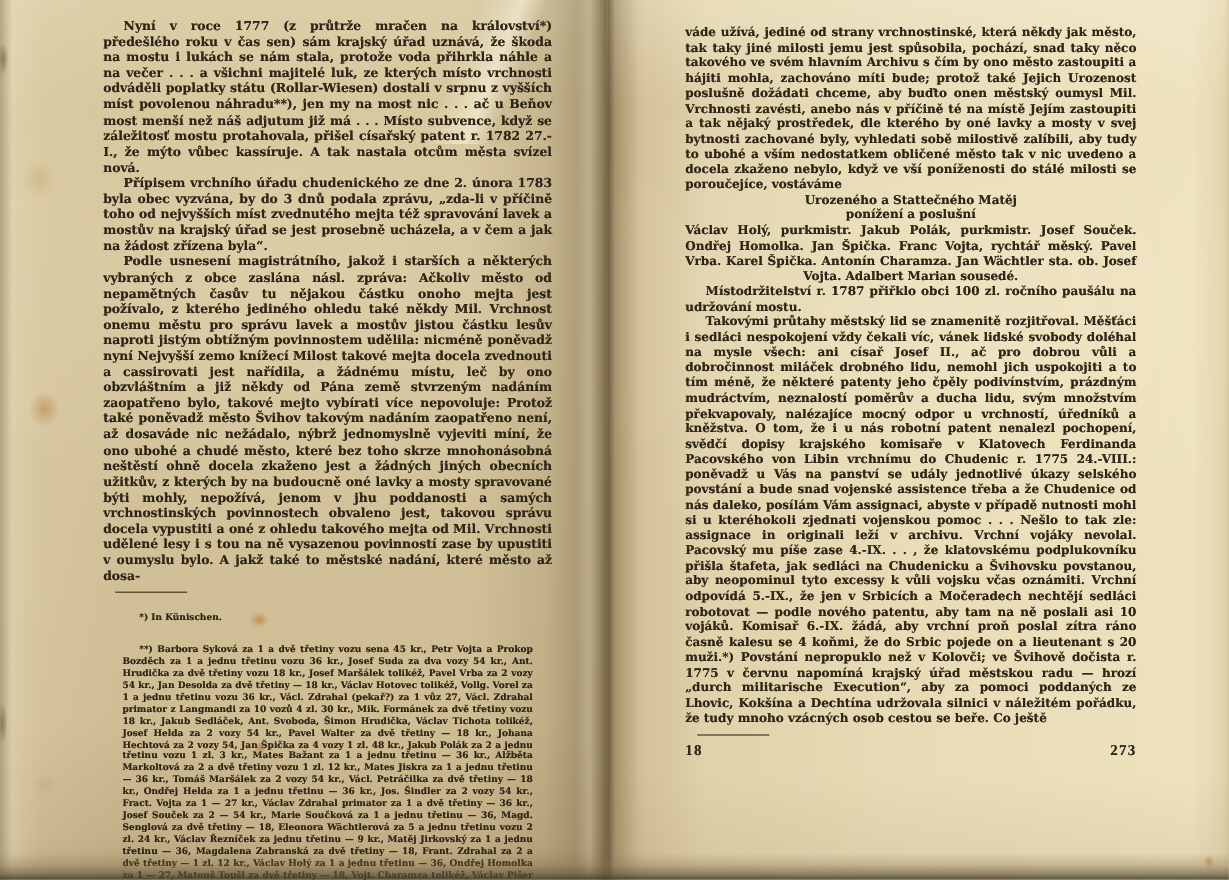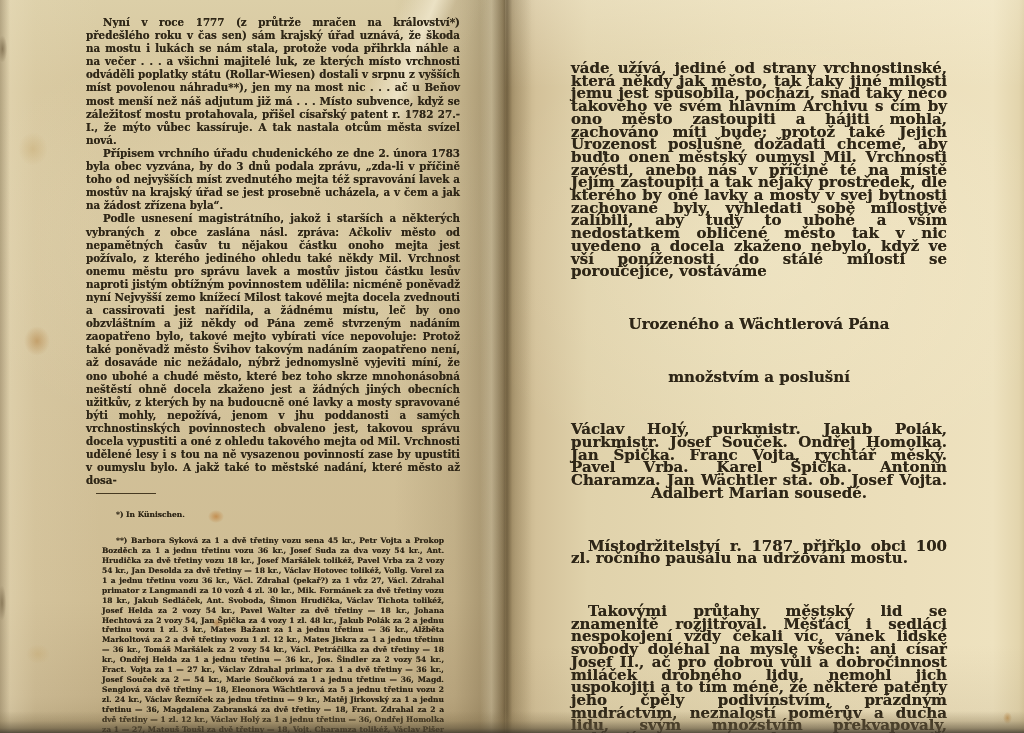--- a/index.html
+++ b/index.html
@@ -59,29 +59,29 @@
   .stain{position:absolute;border-radius:50%;pointer-events:none;}
 
   
   .txt{
     color:#2e2617;font-weight:700;
     text-shadow:0 0 0.5px rgba(46,38,23,0.65);
   }
   .main-col-left{position:absolute;left:86px;top:16px;width:374px;}
   .main-col-right{position:absolute;left:66px;top:22px;width:376px;}
   .main-text p{margin:0;text-align:justify;font-size:10.3px;line-height:13.1px;}
-  .page-right .main-text p{font-size:15px;line-height:12.7px;margin-top:40px;}
+  .page-right .main-text p{font-size:10px;line-height:12.7px;}
   .ind{text-indent:17px;}
   .heading{text-align:center !important;text-indent:0;}
   .names{text-align:justify;text-align-last:center;}
   .fnrule{width:60px;border:none;border-top:1.3px solid #463922;margin:6px 0 3px 10px;}
   .footnotes p{margin:16px;text-align:justify;font-size:7.5px;line-height:9.9px;}
   .fn-hang{text-indent:14px;}
   .pagenum{font-size:12.5px;letter-spacing:1px;margin-top:6px;}
-  .numrow{display:flex;justify-content:space-between;align-items:baseline;margin-top:5px;}
+  .numrow{display:flex;justify-content:space-between;align-items:baseline;margin-top:5px;font-family:Liberation Serif, serif;}
   .numrow .pagenum{margin-top:0;}
 </style>
 </head>
 <body>
 
 <div class="spread">
 
   <div class="page page-left">
     <div class="crease"></div>
     <div class="main-col-left txt">
@@ -104,22 +104,22 @@
     <div class="stain" style="left:212px;top:618px;width:10px;height:10px;background:radial-gradient(ellipse, rgba(160,96,32,0.55), rgba(0,0,0,0) 72%);"></div>
     <div class="stain" style="left:26px;top:644px;width:24px;height:20px;background:radial-gradient(ellipse, rgba(196,164,104,0.35), rgba(0,0,0,0) 70%);"></div>
     <div class="stain" style="left:-2px;top:36px;width:9px;height:26px;border-radius:40%;background:radial-gradient(ellipse, rgba(90,72,44,0.55), rgba(0,0,0,0) 75%);"></div>
     <div class="stain" style="left:-2px;top:586px;width:8px;height:34px;border-radius:40%;background:radial-gradient(ellipse, rgba(90,72,44,0.50), rgba(0,0,0,0) 75%);"></div>
   </div>
 
   <div class="page page-right">
     <div class="main-col-right txt">
       <div class="main-text">
         <p>váde užívá, jediné od strany vrchnostinské, která někdy jak město, tak taky jiné milosti jemu jest spůsobila, pochází, snad taky něco takového ve svém hlavním Archivu s čím by ono město zastoupiti a hájiti mohla, zachováno míti bude; protož také Jejich Urozenost poslušně dožádati chceme, aby buďto onen městský oumysl Mil. Vrchnosti zavésti, anebo nás v příčině té na místě Jejím zastoupiti a tak nějaký prostředek, dle kterého by oné lavky a mosty v svej bytnosti zachované byly, vyhledati sobě milostivě zalíbili, aby tudy to ubohé a vším nedostatkem obličené město tak v nic uvedeno a docela zkaženo nebylo, když ve vší poníženosti do stálé milosti se poroučejíce, vostáváme</p>
-        <p class="heading">Urozeného a Wächtlerová Pána</p>
-        <p class="heading">množstvím a poslušní</p>
+        <p class="heading">Urozeného a Stattečného Matěj</p>
+        <p class="heading">ponížení a poslušní</p>
         <p class="names">Václav Holý, purkmistr. Jakub Polák, purkmistr. Josef Souček. Ondřej Homolka. Jan Špička. Franc Vojta, rychtář měský. Pavel Vrba. Karel Špička. Antonín Charamza. Jan Wächtler sta. ob. Josef Vojta. Adalbert Marian sousedé.</p>
         <p class="ind">Místodržitelství r. 1787 přiřklo obci 100 zl. ročního paušálu na udržování mostu.</p>
         <p class="ind">Takovými průtahy městský lid se znamenitě rozjitřoval. Měšťáci i sedláci nespokojení vždy čekali víc, vánek lidské svobody doléhal na mysle všech: ani císař Josef II., ač pro dobrou vůli a dobročinnost miláček drobného lidu, nemohl jich uspokojiti a to tím méně, že některé patenty jeho čpěly podivínstvím, prázdným mudráctvím, neznalostí poměrův a ducha lidu, svým množstvím překvapovaly, nalézajíce mocný odpor u vrchností, úředníků a kněžstva. O tom, že i u nás robotní patent nenalezl pochopení, svědčí dopisy krajského komisaře v Klatovech Ferdinanda Pacovského von Libin vrchnímu do Chudenic r. 1775 24.-VIII.: poněvadž u Vás na panství se udály jednotlivé úkazy selského povstání a bude snad vojenské assistence třeba a že Chudenice od nás daleko, posílám Vám assignaci, abyste v případě nutnosti mohl si u kteréhokoli zjednati vojenskou pomoc . . . Nešlo to tak zle: assignace in originali leží v archivu. Vrchní vojáky nevolal. Pacovský mu píše zase 4.-IX. . . , že klatovskému podplukovníku přišla štafeta, jak sedláci na Chudenicku a Švihovsku povstanou, aby neopominul tyto excessy k vůli vojsku včas oznámiti. Vrchní odpovídá 5.-IX., že jen v Srbicích a Močeradech nechtějí sedláci robotovat — podle nového patentu, aby tam na ně poslali asi 10 vojáků. Komisař 6.-IX. žádá, aby vrchní proň poslal zítra ráno časně kalesu se 4 koňmi, že do Srbic pojede on a lieutenant s 20 muži.*) Povstání nepropuklo než v Kolovči; ve Švihově dočista r. 1775 v červnu napomíná krajský úřad městskou radu — hrozí „durch militarische Execution“, aby za pomoci poddaných ze Lhovic, Kokšína a Dechtína udržovala silnici v náležitém pořádku, že tudy mnoho vzácných osob cestou se beře. Co ještě</p>
       </div>
       <hr class="fnrule">
       <div class="numrow">
         <span class="pagenum">18</span>
         <span class="pagenum">273</span>
       </div>
     </div>

